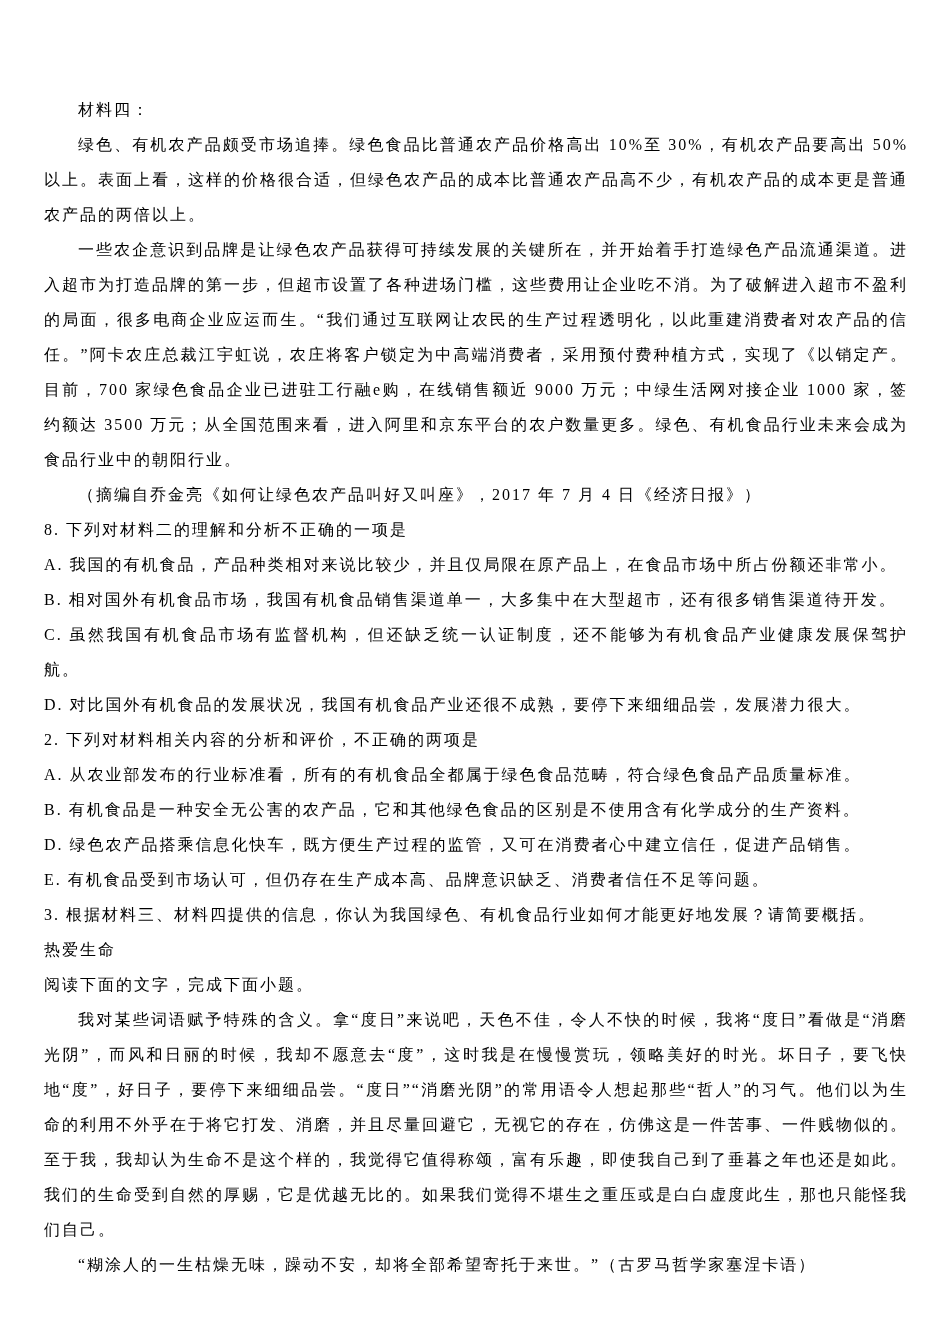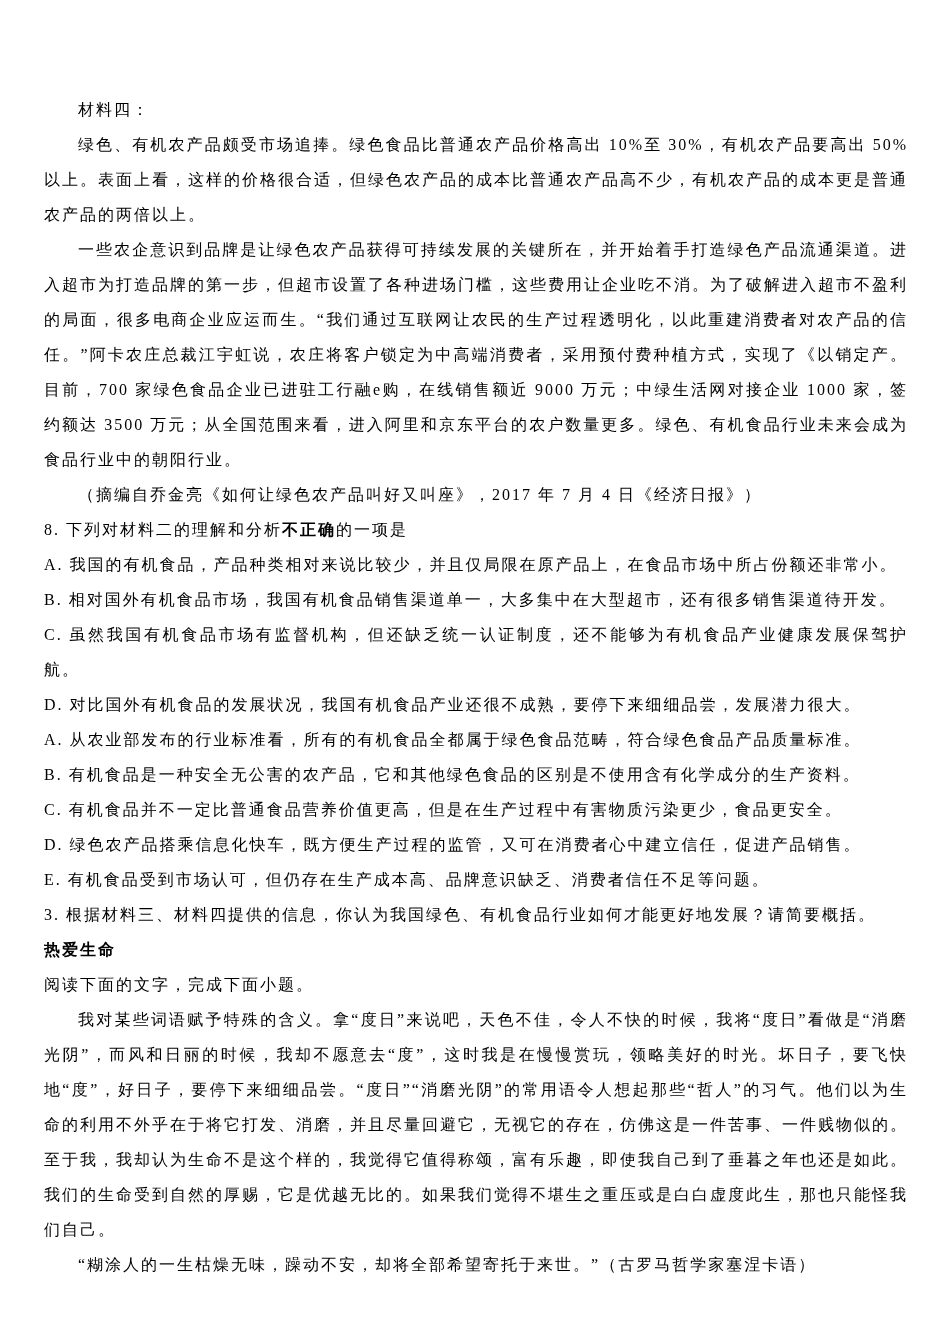--- a/index.html
+++ b/index.html
@@ -19,39 +19,39 @@
   }
   .para {
     font-size:16px;
     line-height:35px;
     letter-spacing:2px;
     text-align:justify;
     word-break:break-all;
   }
   .para.indent { text-indent:34px; }
   .para.title { font-weight:bold; }
-  .bold { font-weight:bold; }
+  .bold { font-weight:normal; }
 </style>
 </head>
 <body>
 
 <div class="page">
   <div id="doc-body">
       <p class="para indent"><span>材料四：</span></p>
       <p class="para indent"><span>绿色、有机农产品颇受市场追捧。绿色食品比普通农产品价格高出 10%至 30%，有机农产品要高出 50%以上。表面上看，这样的价格很合适，但绿色农产品的成本比普通农产品高不少，有机农产品的成本更是普通农产品的两倍以上。</span></p>
       <p class="para indent"><span>一些农企意识到品牌是让绿色农产品获得可持续发展的关键所在，并开始着手打造绿色产品流通渠道。进入超市为打造品牌的第一步，但超市设置了各种进场门槛，这些费用让企业吃不消。为了破解进入超市不盈利的局面，很多电商企业应运而生。“我们通过互联网让农民的生产过程透明化，以此重建消费者对农产品的信任。”阿卡农庄总裁江宇虹说，农庄将客户锁定为中高端消费者，采用预付费种植方式，实现了《以销定产。目前，700 家绿色食品企业已进驻工行融e购，在线销售额近 9000 万元；中绿生活网对接企业 1000 家，签约额达 3500 万元；从全国范围来看，进入阿里和京东平台的农户数量更多。绿色、有机食品行业未来会成为食品行业中的朝阳行业。</span></p>
       <p class="para indent"><span>（摘编自乔金亮《如何让绿色农产品叫好又叫座》，2017 年 7 月 4 日《经济日报》）</span></p>
       <p class="para flush"><span>8. 下列对材料二的理解和分析</span><span class="bold">不正确</span><span>的一项是</span></p>
       <p class="para flush"><span>A. 我国的有机食品，产品种类相对来说比较少，并且仅局限在原产品上，在食品市场中所占份额还非常小。</span></p>
       <p class="para flush"><span>B. 相对国外有机食品市场，我国有机食品销售渠道单一，大多集中在大型超市，还有很多销售渠道待开发。</span></p>
       <p class="para flush"><span>C. 虽然我国有机食品市场有监督机构，但还缺乏统一认证制度，还不能够为有机食品产业健康发展保驾护航。</span></p>
       <p class="para flush"><span>D. 对比国外有机食品的发展状况，我国有机食品产业还很不成熟，要停下来细细品尝，发展潜力很大。</span></p>
+      <p class="para flush"><span>2. 下列对材料相关内容的分析和评价，不正确的两项是</span></p>
       <p class="para flush"><span>A. 从农业部发布的行业标准看，所有的有机食品全都属于绿色食品范畴，符合绿色食品产品质量标准。</span></p>
       <p class="para flush"><span>B. 有机食品是一种安全无公害的农产品，它和其他绿色食品的区别是不使用含有化学成分的生产资料。</span></p>
-      <p class="para flush"><span>C. 有机食品并不一定比普通食品营养价值更高，但是在生产过程中有害物质污染更少，食品更安全。</span></p>
       <p class="para flush"><span>D. 绿色农产品搭乘信息化快车，既方便生产过程的监管，又可在消费者心中建立信任，促进产品销售。</span></p>
       <p class="para flush"><span>E. 有机食品受到市场认可，但仍存在生产成本高、品牌意识缺乏、消费者信任不足等问题。</span></p>
       <p class="para flush"><span>3. 根据材料三、材料四提供的信息，你认为我国绿色、有机食品行业如何才能更好地发展？请简要概括。</span></p>
       <p class="para flush title"><span class="bold">热爱生命</span></p>
       <p class="para flush"><span>阅读下面的文字，完成下面小题。</span></p>
       <p class="para indent"><span>我对某些词语赋予特殊的含义。拿“度日”来说吧，天色不佳，令人不快的时候，我将“度日”看做是“消磨光阴”，而风和日丽的时候，我却不愿意去“度”，这时我是在慢慢赏玩，领略美好的时光。坏日子，要飞快地“度”，好日子，要停下来细细品尝。“度日”“消磨光阴”的常用语令人想起那些“哲人”的习气。他们以为生命的利用不外乎在于将它打发、消磨，并且尽量回避它，无视它的存在，仿佛这是一件苦事、一件贱物似的。至于我，我却认为生命不是这个样的，我觉得它值得称颂，富有乐趣，即使我自己到了垂暮之年也还是如此。我们的生命受到自然的厚赐，它是优越无比的。如果我们觉得不堪生之重压或是白白虚度此生，那也只能怪我们自己。</span></p>
       <p class="para indent"><span>“糊涂人的一生枯燥无味，躁动不安，却将全部希望寄托于来世。”（古罗马哲学家塞涅卡语）</span></p>
     </div>
 </div>
 

